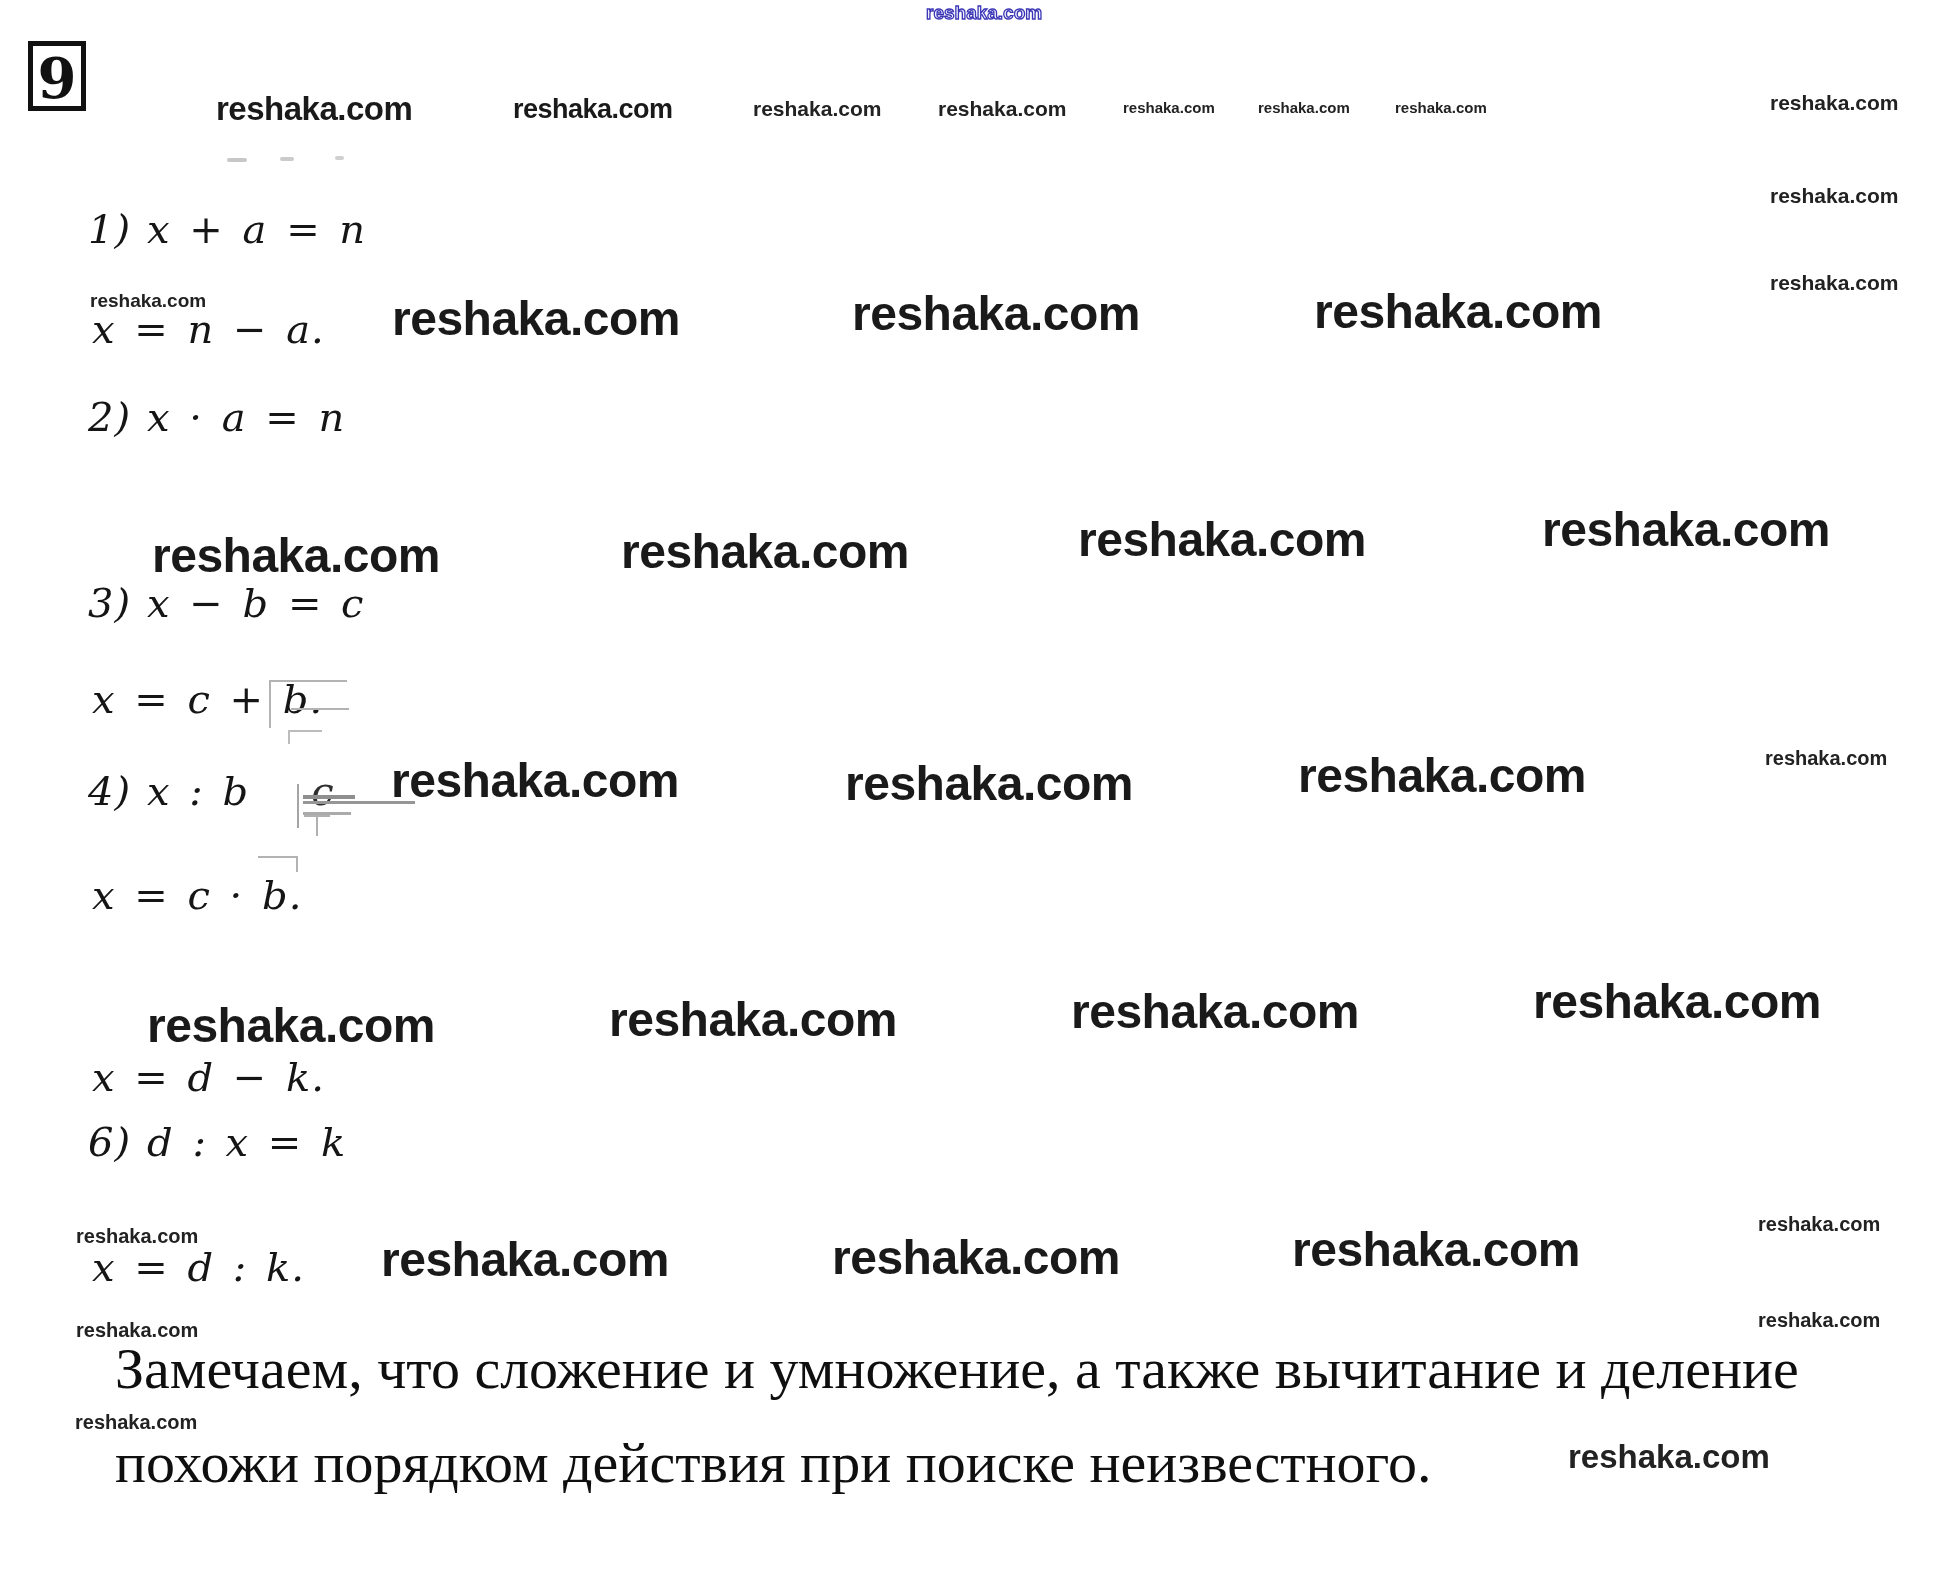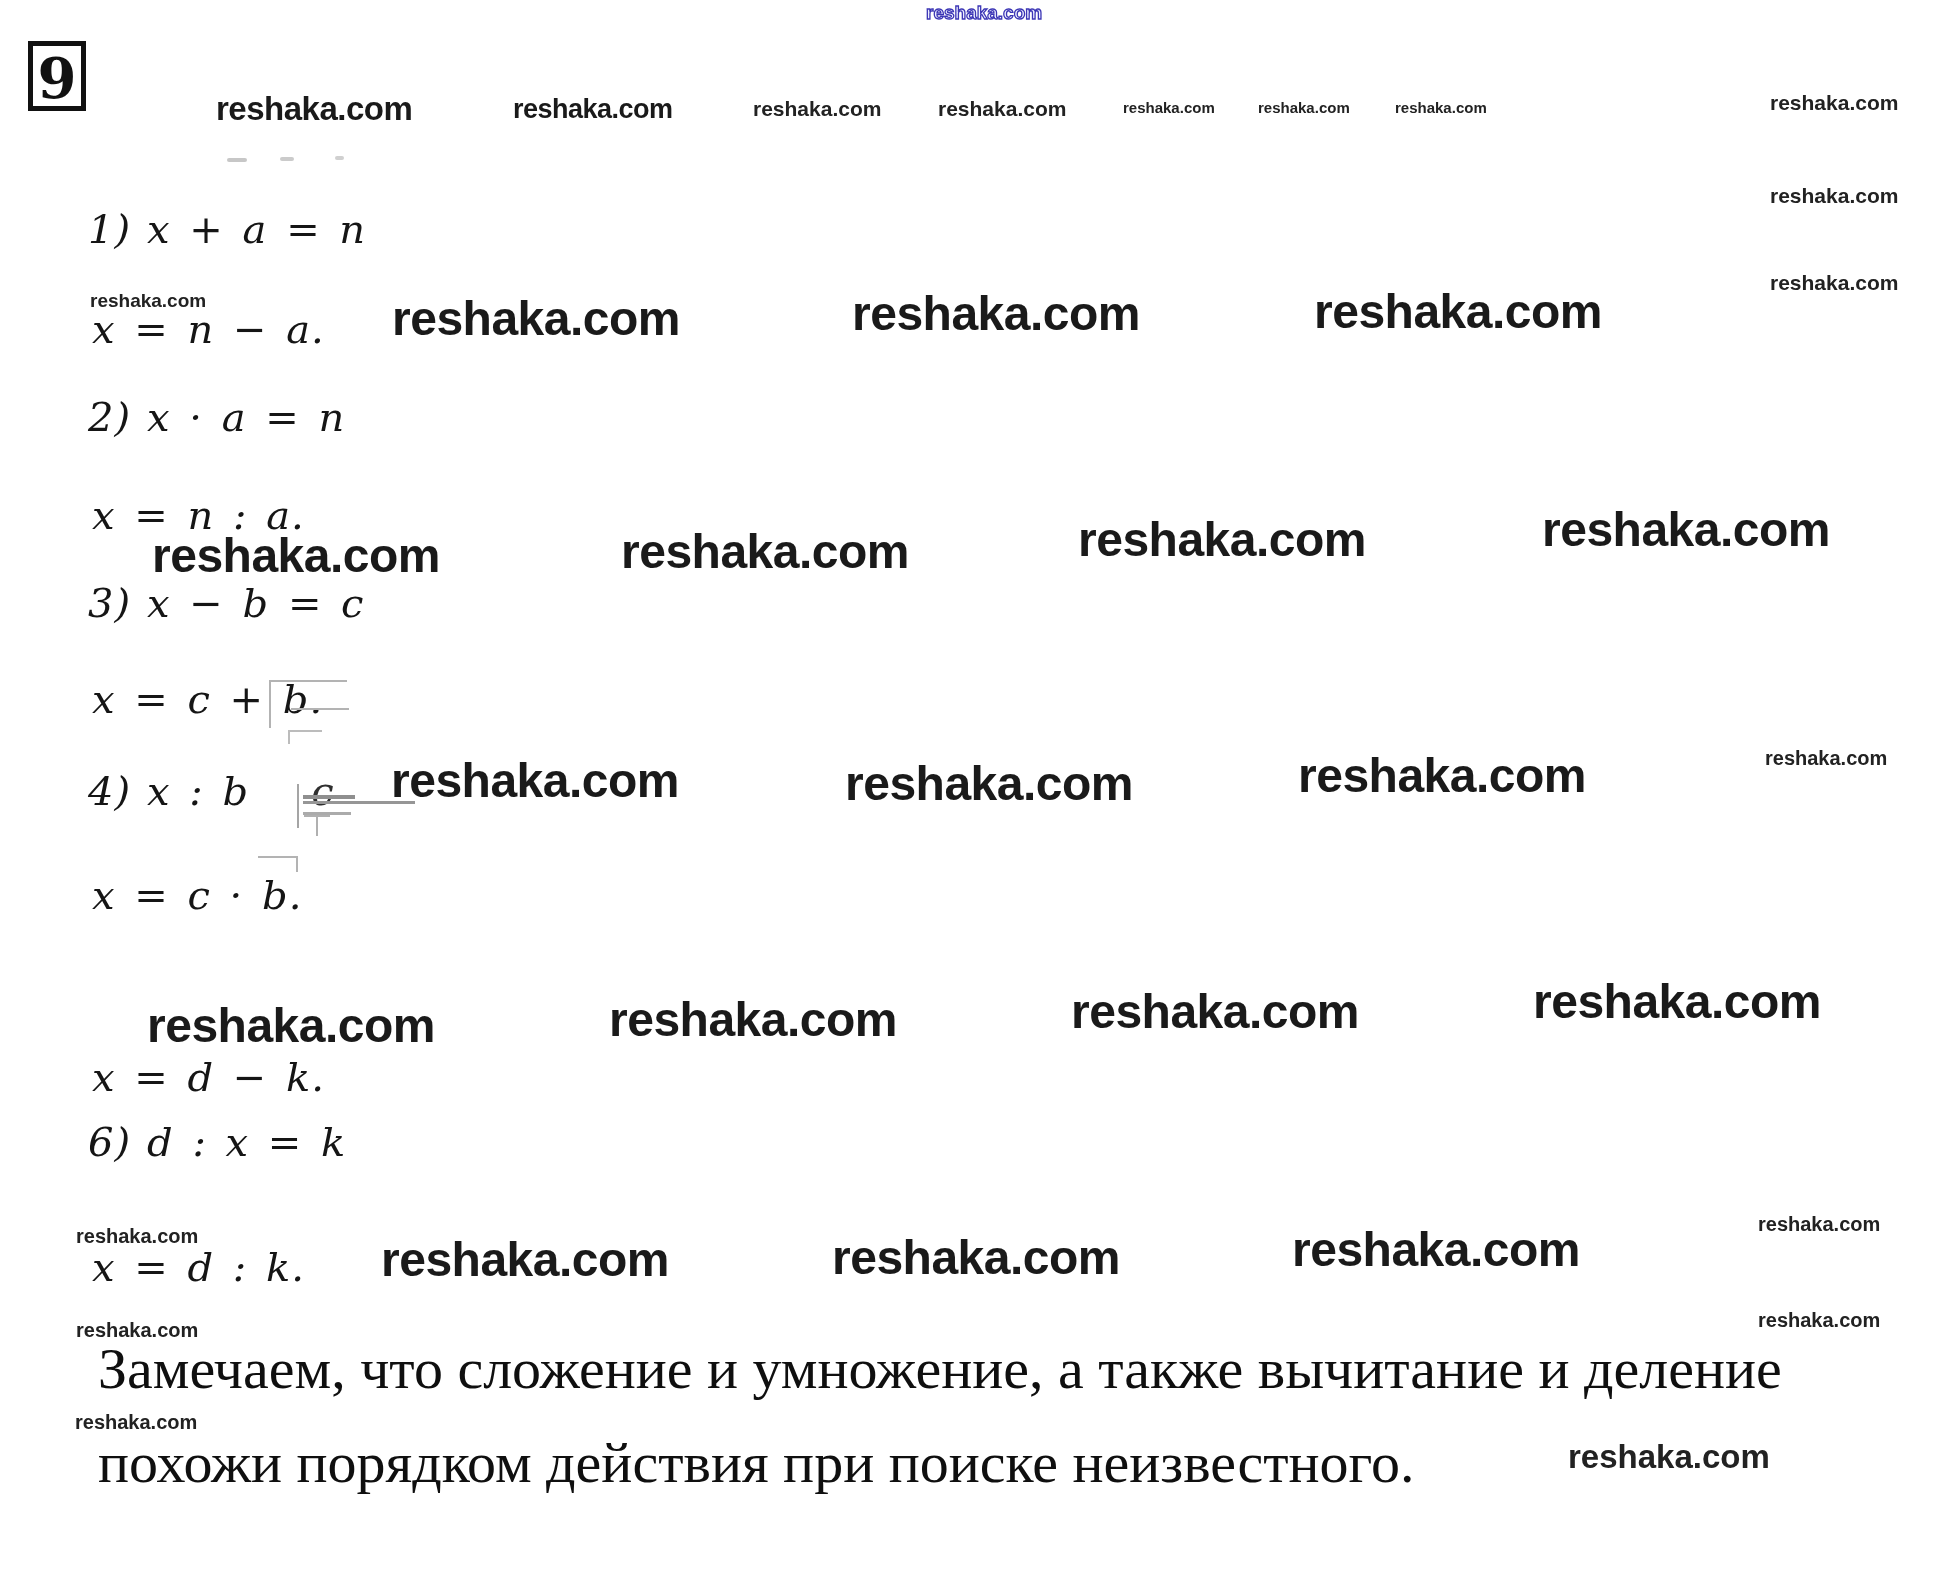--- a/index.html
+++ b/index.html
@@ -69,40 +69,40 @@
   .art { position: absolute; background: #a9a9a9; }
 
   .conclusion-line {
     position: absolute;
     font-family: "Liberation Serif", serif;
     font-size: 58px;
     line-height: 1.15;
     color: #0f0f0f;
     letter-spacing: 0;
     white-space: nowrap;
+    margin-left: 17px;
   }
 </style>
 </head>
 <body>
 
 <div id="canvas">
 
   <div class="problem-box">
     <span class="num">9</span>
   </div>
 
   <div class="art" style="left:227px;top:158px;width:20px;height:4px;border-radius:2px;opacity:.65"></div>
   <div class="art" style="left:280px;top:157px;width:14px;height:4px;border-radius:2px;opacity:.6"></div>
   <div class="art" style="left:335px;top:156px;width:9px;height:4px;border-radius:2px;opacity:.55"></div>
 
   <div class="eq" style="left:88px;top:204px"><span class="num">1)</span><span>x + a = n</span></div>
   <div class="eq" style="left:92px;top:304px"><span>x = n − a.</span></div>
 
   <div class="eq" style="left:88px;top:392px"><span class="num">2)</span><span>x · a = n</span></div>
-  <div class="eq" style="left:92px;top:490px"><span>x = n : a.</span></div>
 
   <div class="eq" style="left:88px;top:578px"><span class="num">3)</span><span>x − b = c</span></div>
   <div class="eq" style="left:92px;top:674px"><span>x = c +</span><span>&nbsp;</span><span class="bwrap"><span>b.</span><span class="ln b3-top"></span><span class="ln b3-left"></span><span class="ln b3-bot"></span></span></div>
 
   <div class="eq" style="left:88px;top:766px"><span class="num">4)</span><span>x : b</span><span class="c-damaged">c</span></div>
 
   <div class="art" style="left:288px;top:730px;width:34px;height:2px;background:#bcbcbc"></div>
   <div class="art" style="left:288px;top:730px;width:2px;height:14px;background:#bcbcbc"></div>
   <div class="art" style="left:297px;top:784px;width:2px;height:44px;background:#a5a5a5"></div>
   <div class="art" style="left:303px;top:795px;width:52px;height:4px;background:#8f8f8f"></div>

